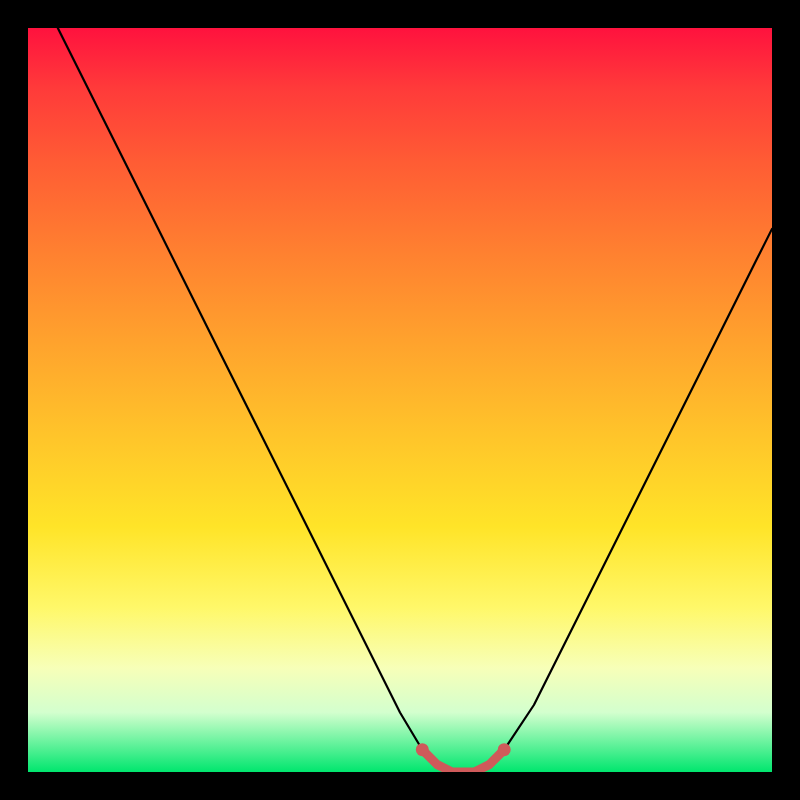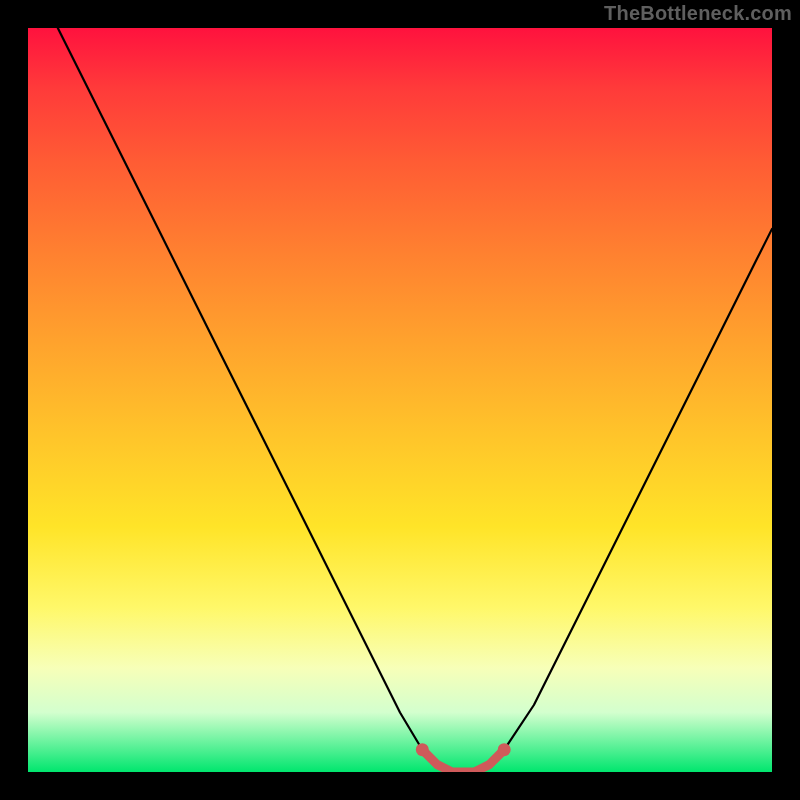--- a/index.html
+++ b/index.html
@@ -54,21 +54,20 @@
     width: 744px;
     height: 744px;
     z-index: 2;
   }
 </style>
 </head>
 <body>
 
 <div class="frame">
 
-  <div class="watermark">TheBottleneck.com</div>
 
   <div class="plot-outer">
 
     <svg class="curve" viewBox="0 0 744 744" preserveAspectRatio="none">
 
       <path fill="none" stroke="#000" stroke-width="2.2" stroke-linecap="round" stroke-linejoin="round" d="M29.8 0.0 L74.4 89.3 L133.9 208.3 L193.4 327.4 L253.0 446.4 L312.5 565.4 L372.0 684.5 L394.3 721.7 L409.2 736.6 L424.1 744.0 L446.4 744.0 L461.3 736.6 L476.2 721.7 L505.9 677.0 L550.6 587.8 L610.1 468.7 L669.6 349.7 L729.1 230.6 L744.0 200.9"></path>
 
       <path fill="none" stroke="#cf5a5a" stroke-width="9" stroke-linecap="round" stroke-linejoin="round" d="M394.3 721.7 L409.2 736.6 L424.1 744.0 L446.4 744.0 L461.3 736.6 L476.2 721.7"></path>
 
       <circle cy="721.7" r="6.5" fill="#cf5a5a" cx="394.3"></circle>

